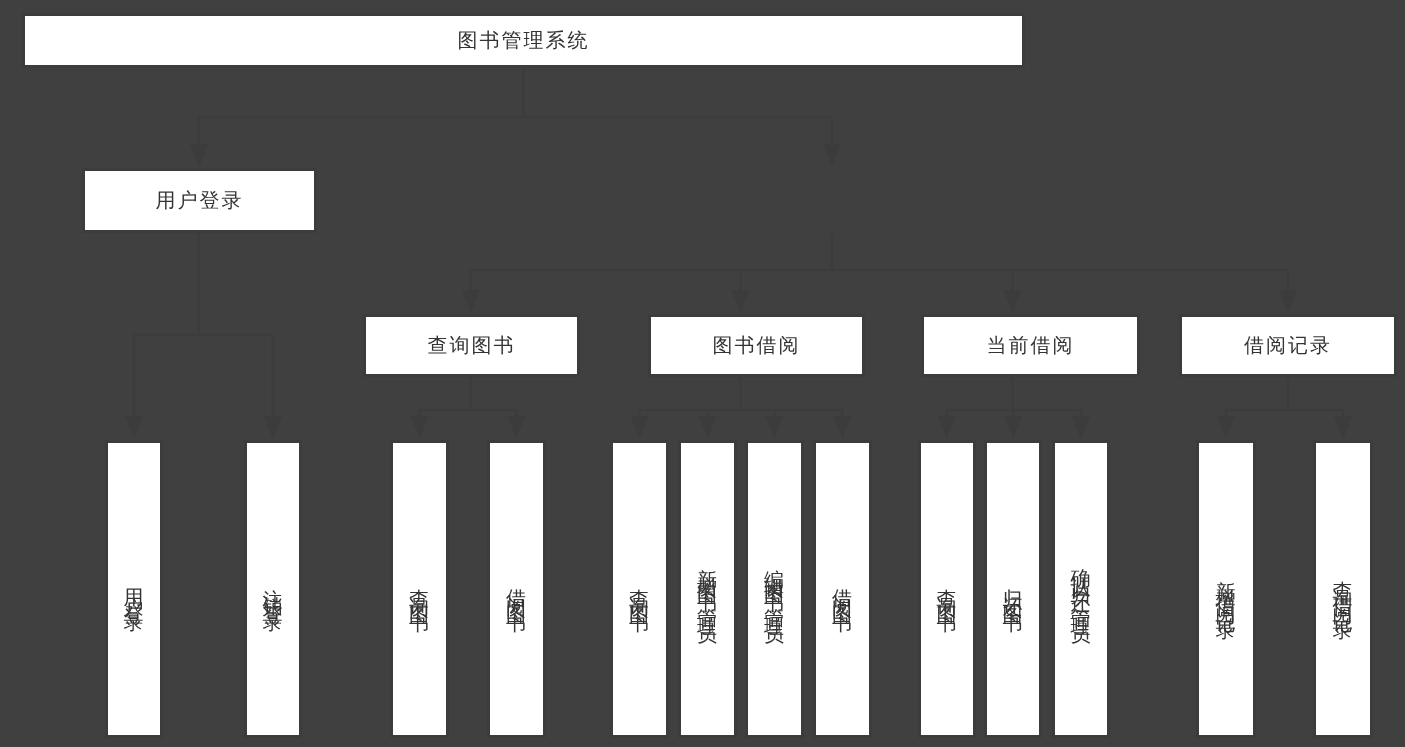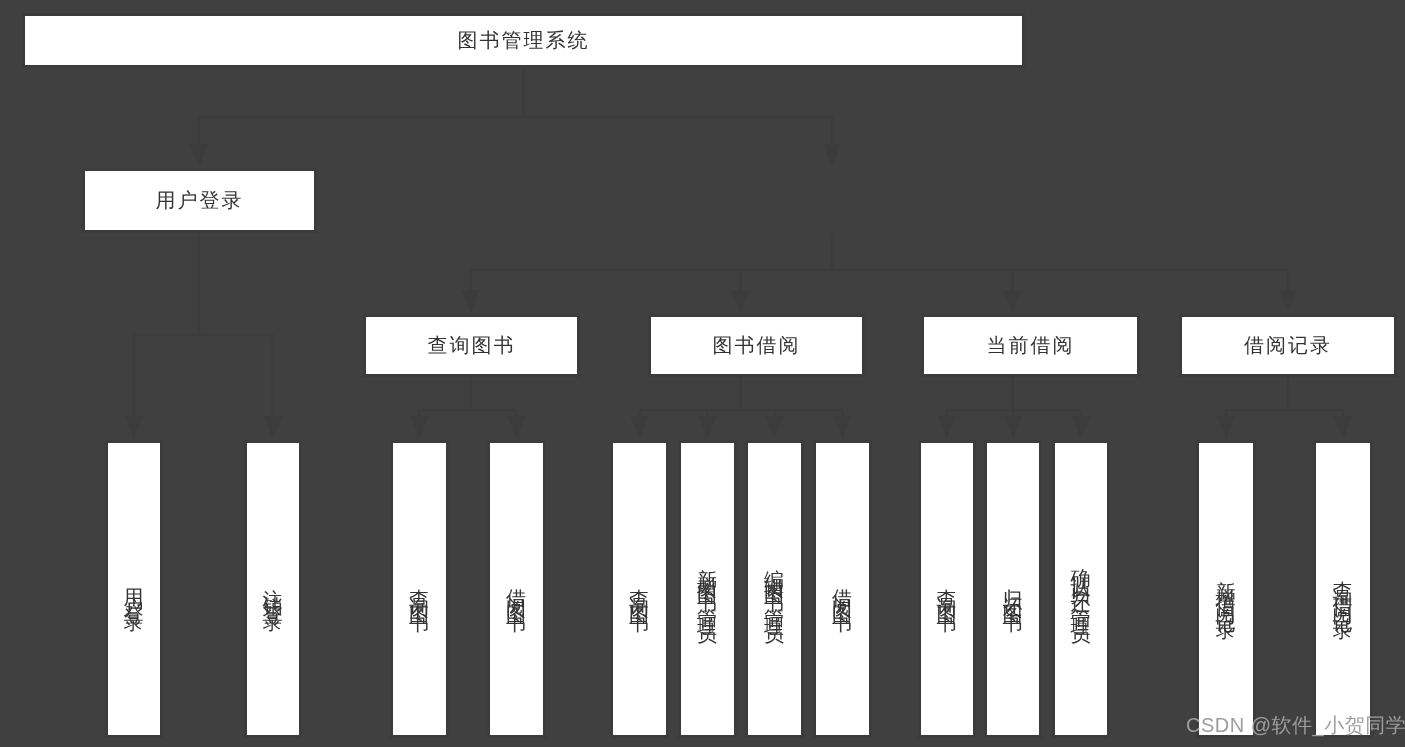--- a/index.html
+++ b/index.html
@@ -142,15 +142,14 @@
     <span class="vtext">确认归还（管理员）</span>
   </div>
 
   <div class="node" style="left:1196px; top:440px; width:60px; height:298px;">
     <span class="vtext">新增借阅记录</span>
   </div>
   <div class="node" style="left:1313px; top:440px; width:60px; height:298px;">
     <span class="vtext">查询借阅记录</span>
   </div>
 
-  <div class="watermark">CSDN @软件_小贺同学</div>
 
 </div>
 
 </body></html>

